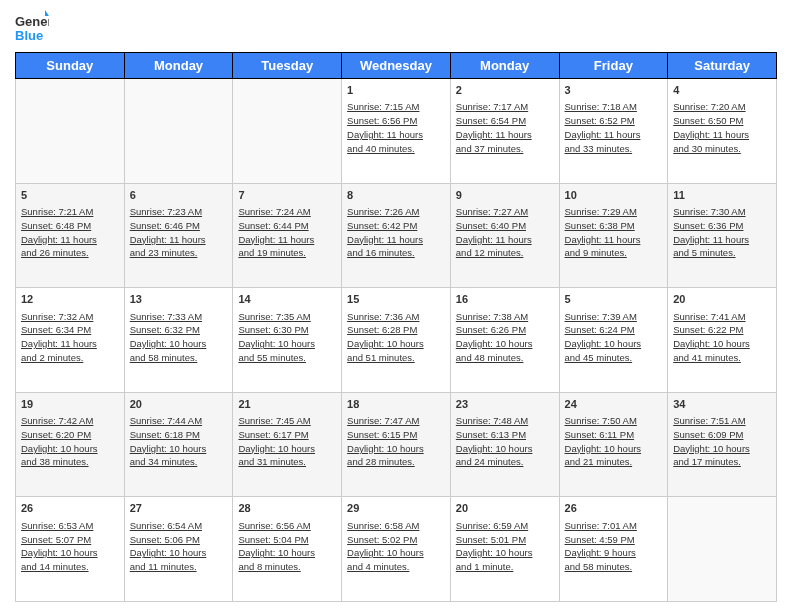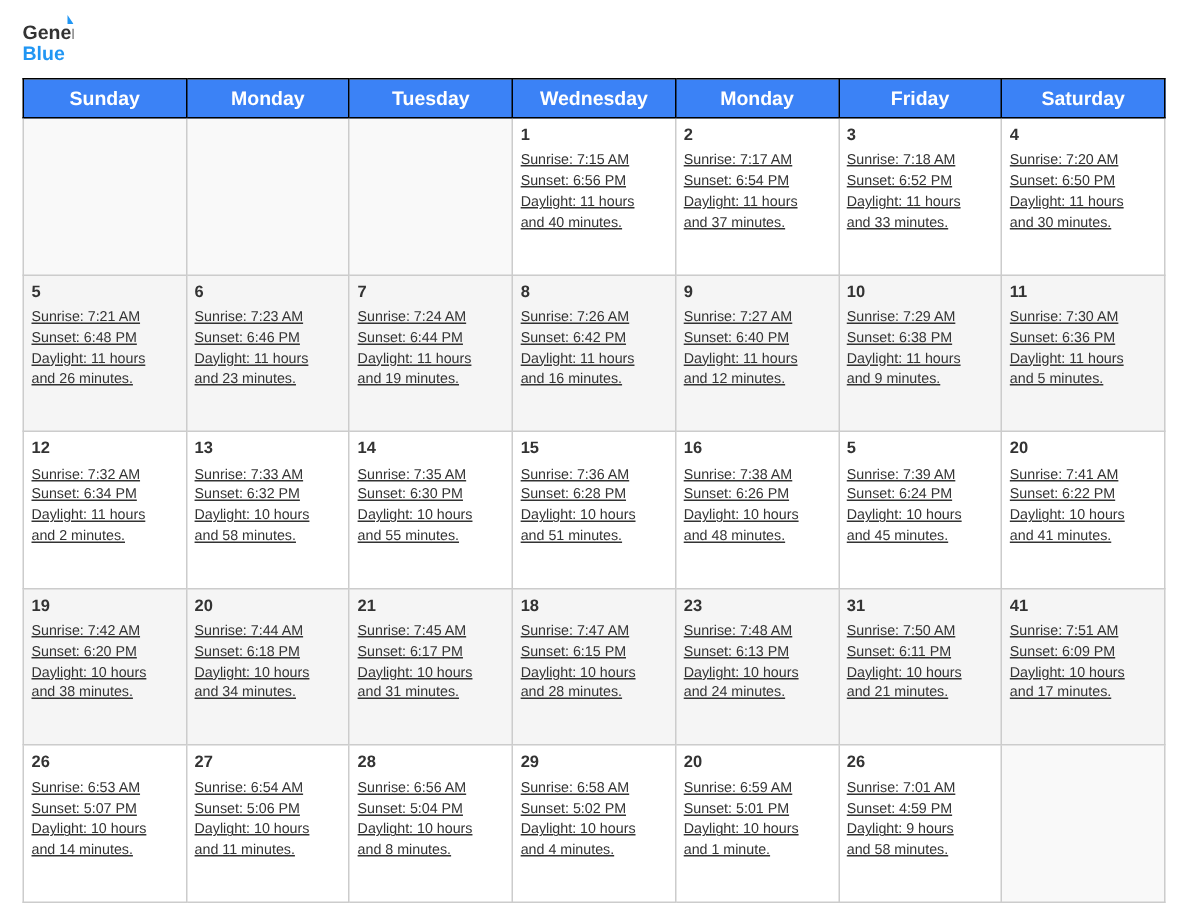--- a/index.html
+++ b/index.html
@@ -210,25 +210,25 @@
           </td>
           <td>
             <span class="day-num">18</span>
             <div class="day-info">Sunrise: 7:47 AM<br>Sunset: 6:15 PM<br>Daylight: 10 hours<br>and 28 minutes.</div>
           </td>
           <td>
             <span class="day-num">23</span>
             <div class="day-info">Sunrise: 7:48 AM<br>Sunset: 6:13 PM<br>Daylight: 10 hours<br>and 24 minutes.</div>
           </td>
           <td>
-            <span class="day-num">31</span>
+            <span class="day-num">24</span>
             <div class="day-info">Sunrise: 7:50 AM<br>Sunset: 6:11 PM<br>Daylight: 10 hours<br>and 21 minutes.</div>
           </td>
           <td>
-            <span class="day-num">41</span>
+            <span class="day-num">34</span>
             <div class="day-info">Sunrise: 7:51 AM<br>Sunset: 6:09 PM<br>Daylight: 10 hours<br>and 17 minutes.</div>
           </td>
         </tr>
         <tr>
           <td>
             <span class="day-num">26</span>
             <div class="day-info">Sunrise: 6:53 AM<br>Sunset: 5:07 PM<br>Daylight: 10 hours<br>and 14 minutes.</div>
           </td>
           <td>
             <span class="day-num">27</span>

